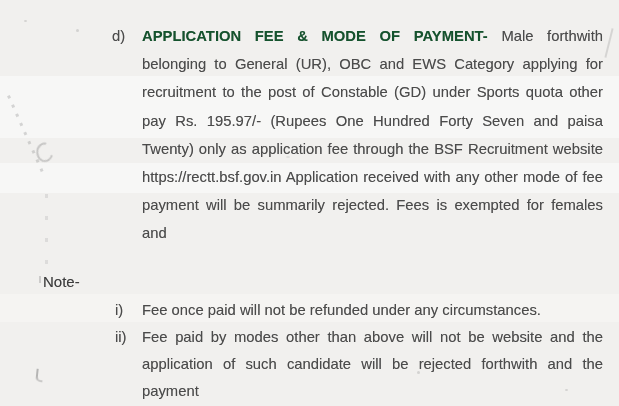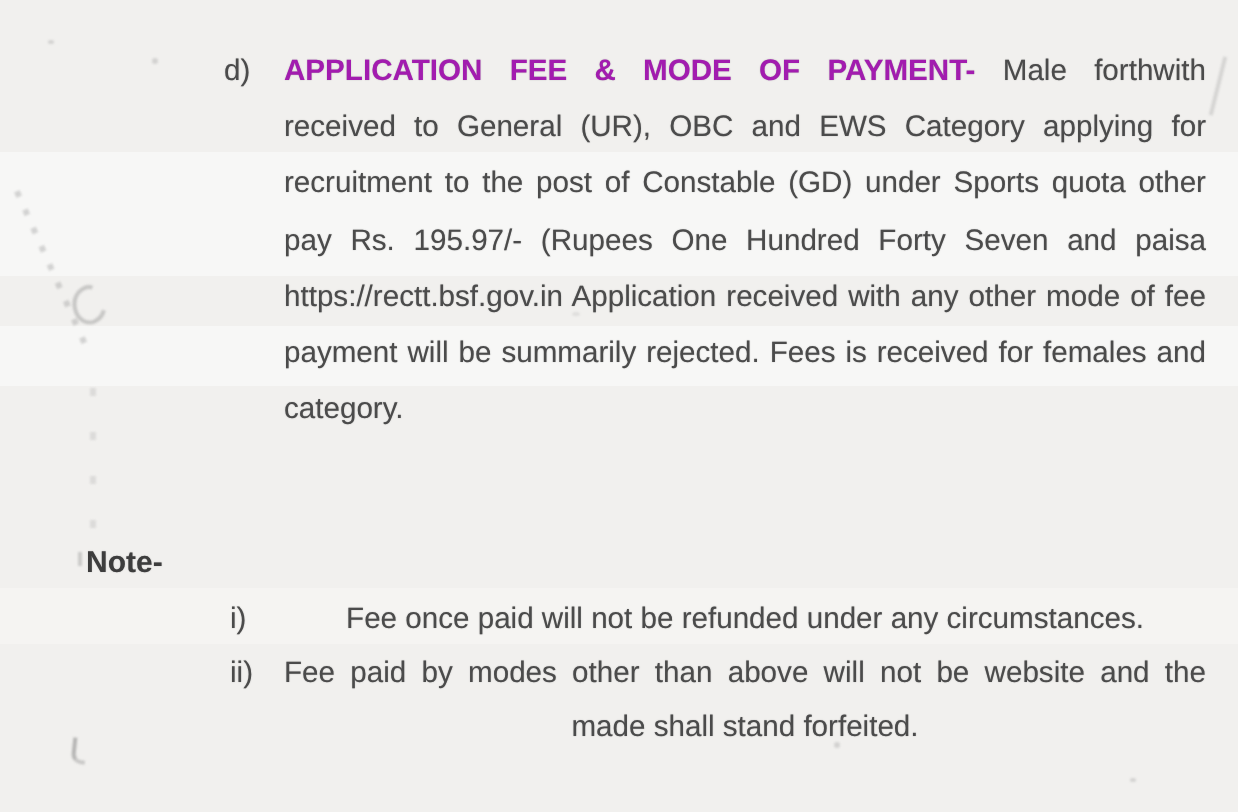--- a/index.html
+++ b/index.html
@@ -18,33 +18,33 @@
   .band-2{top:163px;height:30px;background:rgba(255,255,255,.45);}
   .band-3{top:294px;height:28px;background:rgba(255,255,255,.28);}
 
   
   .clause{
     position:absolute;left:142px;top:22px;width:461px;
     font-size:14.8px;line-height:28.2px;
   }
   .pline{min-height:28.2px;}
   .just{text-align:justify;text-align-last:justify;}
-  .bold-head{font-weight:700;color:#a21caf;}
+  .bold-head{font-weight:700;color:#14532d;}
   .dmark{position:absolute;left:-30px;top:0;width:26px;}
 
   
   .note-label{
     position:absolute;left:43px;top:274px;
-    font-weight:700;font-size:15px;color:#3d3d3d;line-height:16px;text-align:center;
+    font-weight:400;font-size:15px;color:#3d3d3d;line-height:16px;text-align:center;
   }
   .nitem{
     position:absolute;left:142px;width:461px;
     font-size:14.8px;line-height:26.8px;
   }
-  .nitem .pline{min-height:26.8px;text-align:center;}
+  .nitem .pline{min-height:26.8px;}
   .nitem-i{top:297px;}
   .nitem-ii{top:324px;}
   .nmark{position:absolute;left:-27px;top:0;width:24px;}
 
   
   .art{position:absolute;pointer-events:none;}
   .art-streak{
     left:24px;top:92px;width:3px;height:84px;
     transform:rotate(-24deg);
     background:repeating-linear-gradient(180deg,rgba(130,130,130,.30) 0 3px,rgba(130,130,130,0) 3px 10px);
@@ -106,34 +106,35 @@
   <div class="art art-tick"></div>
   <div class="dot dot-a"></div>
   <div class="dot dot-b"></div>
   <div class="dot dot-c"></div>
   <div class="dot dot-d"></div>
   <div class="dot dot-e"></div>
   <div class="dot dot-f"></div>
 
   <div class="clause">
     <div class="pline just"><span class="dmark">d)</span><span class="bold-head">APPLICATION FEE &amp; MODE OF PAYMENT-</span> <span>Male forthwith</span></div>
-    <div class="pline just">received to General (UR), OBC and EWS Category applying for</div>
+    <div class="pline just">belonging to General (UR), OBC and EWS Category applying for</div>
     <div class="pline just">recruitment to the post of Constable (GD)  under Sports quota other</div>
     <div class="pline just">pay Rs.  195.97/-  (Rupees One Hundred Forty Seven and paisa</div>
+    <div class="pline just">Twenty)  only as application fee through the BSF Recruitment website</div>
     <div class="pline just">https://rectt.bsf.gov.in  Application received with any other mode of fee</div>
-    <div class="pline just">payment will be summarily rejected. Fees is received for females and</div>
-    <div class="pline">category.</div>
+    <div class="pline just">payment will be summarily rejected. Fees is exempted for females and</div>
   </div>
 
   <div class="note-label">Note-</div>
 
   <div class="nitem nitem-i">
     <span class="nmark">i)</span>
     <div class="pline">Fee once paid will not be refunded under any circumstances.</div>
   </div>
 
   <div class="nitem nitem-ii">
     <span class="nmark">ii)</span>
     <div class="pline just">Fee paid by modes other than above will not be website and the</div>
+    <div class="pline just">application of such candidate will be rejected forthwith and the payment</div>
     <div class="pline">made shall stand forfeited.</div>
   </div>
 
 </div>
 
 </body></html>

